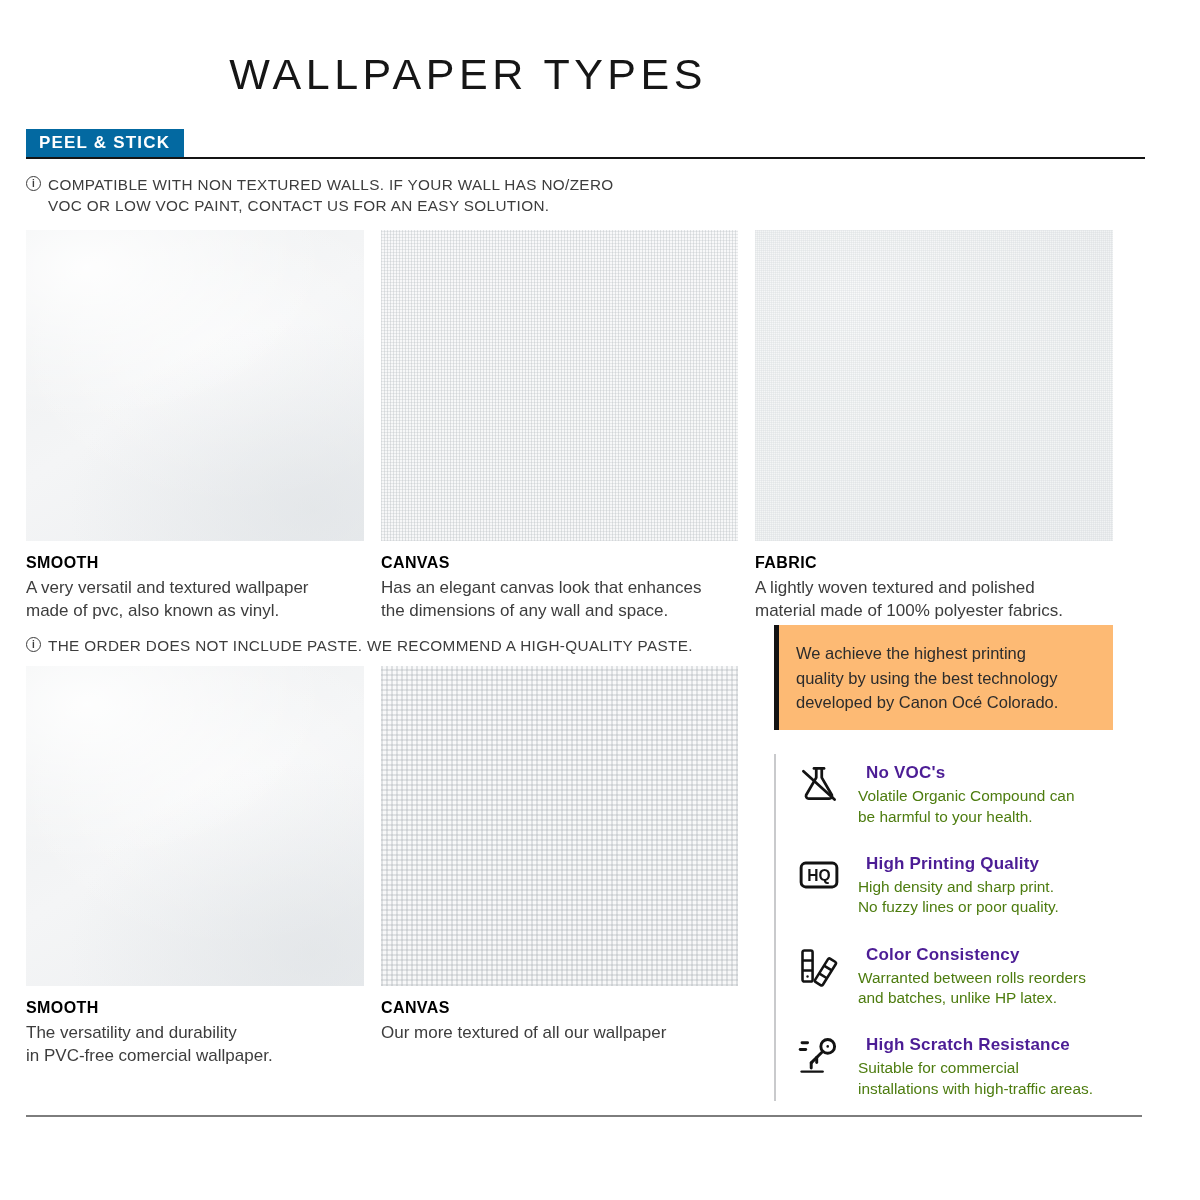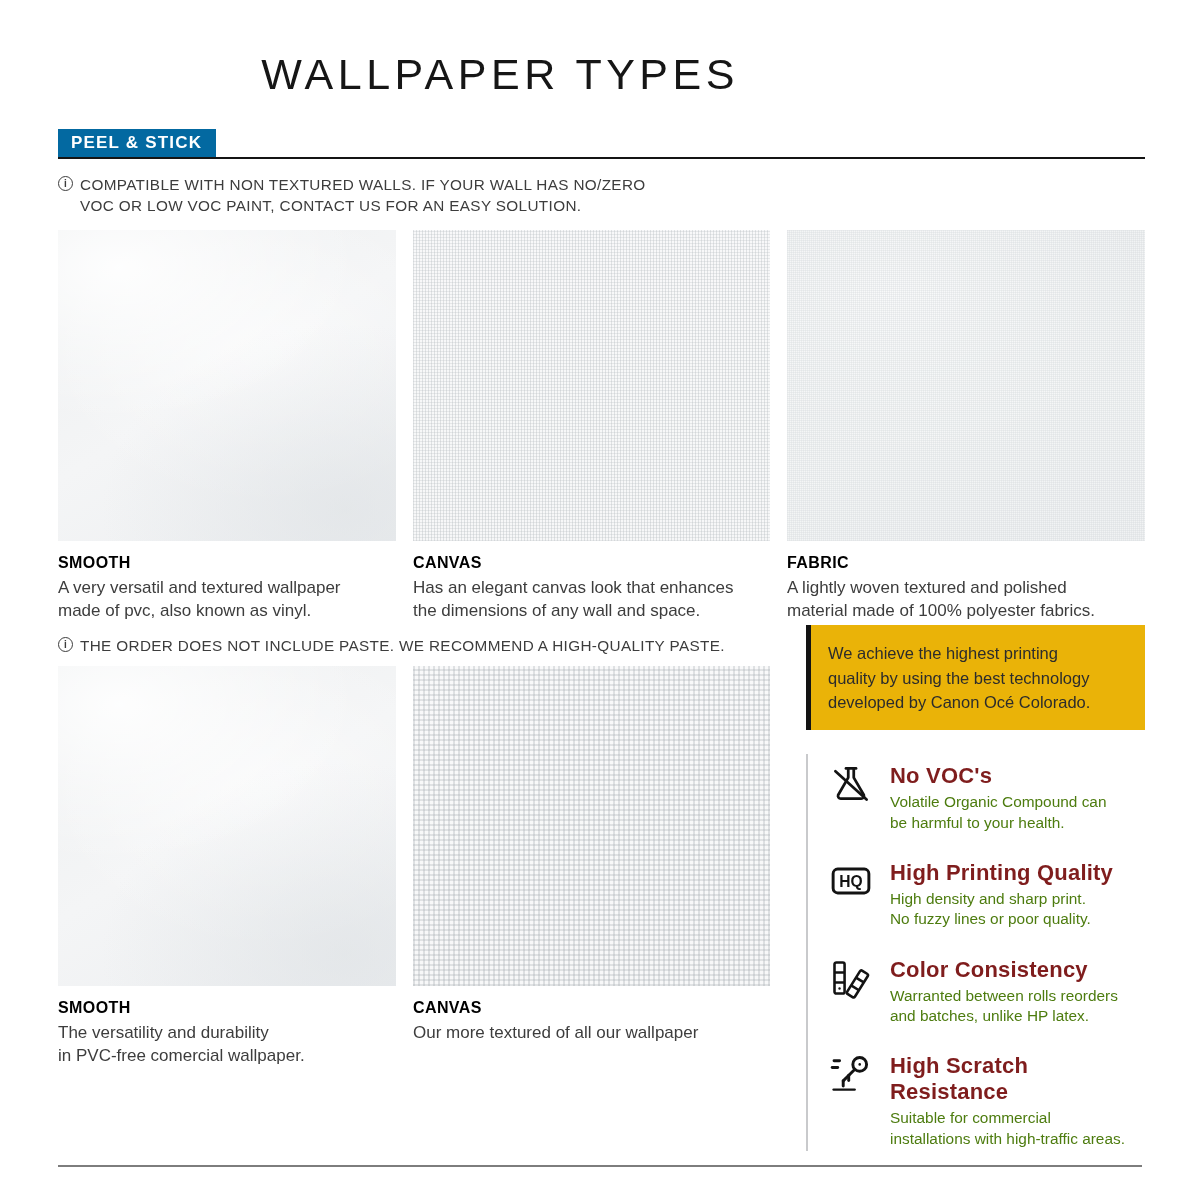--- a/index.html
+++ b/index.html
@@ -7,21 +7,21 @@
   body {
     width: 1200px; height: 1200px;
     background: #ffffff;
     font-family: "Liberation Sans", sans-serif;
     color: #1d1d1d;
     overflow: hidden;
   }
   .page {
     position: relative;
     width: 1200px; height: 964px;
-    padding: 50px 55px 0 58px;
+    padding: 50px 55px 0 26px;
   }
 
   
   .title {
     margin: 0;
     width: 884px;
     text-align: center;
     font-size: 43px;
     font-weight: 400;
     letter-spacing: 4.5px;
@@ -128,39 +128,39 @@
   }
 
   
   .trad-body { display: flex; }
   .trad-left { width: 712px; }
   .trad-left .note { margin-top: 13px; }
   .trad-right { margin-left: 36px; width: 339px; padding-top: 3px; }
 
   .quote-box {
     border-left: 5px solid #131313;
-    background: #eab308;
+    background: #fdba74;
     padding: 16px 14px 16px 17px;
     font-size: 16.5px;
     line-height: 1.48;
     color: #2c2c2c;
   }
   .quote-box span { display: block; }
 
   .features {
     margin-top: 24px;
     border-left: 2px solid #c9cacc;
     padding: 8px 0 2px 21px;
   }
   .feature { display: flex; gap: 17px; margin-bottom: 26px; }
   .feature:last-child { margin-bottom: 0; }
   .f-icon { flex: 0 0 44px; width: 44px; height: 44px; }
   .f-icon svg { width: 44px; height: 44px; overflow: visible; }
   .f-text { padding-top: 1px; }
-  .f-title { font-size: 22px; font-weight: 700; color: #7f1d1d; letter-spacing: 0.2px; }
+  .f-title { font-size: 17px; font-weight: 700; color: #4c1d95; letter-spacing: 0.2px; margin-left: 8px; }
   .f-desc { margin-top: 3px; font-size: 15.4px; line-height: 1.32; color: #4d7c0f; }
   .f-desc span { display: block; }
 
   .bottom-rule {
     margin-top: 14px;
     margin-right: 3px;
     border-top: 2px solid #7d7d7d;
     height: 0;
   }
 </style>

